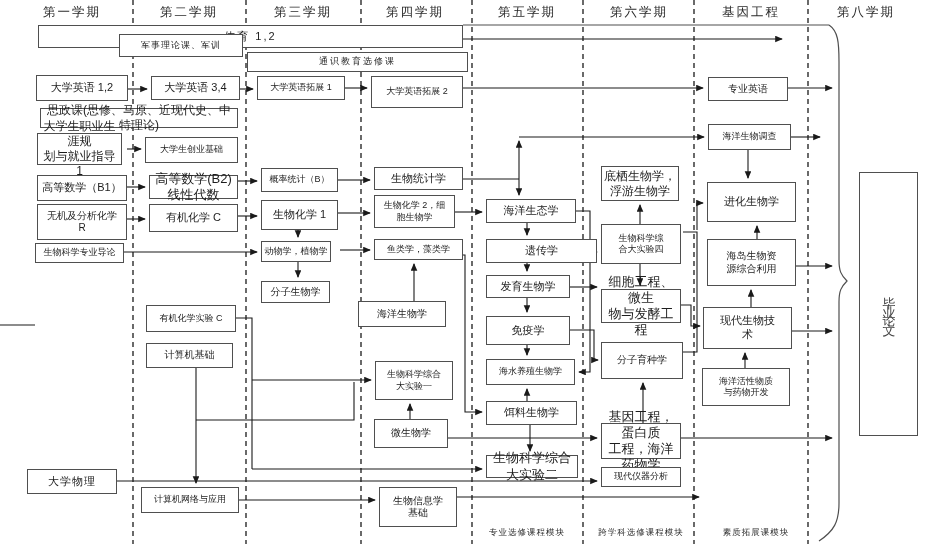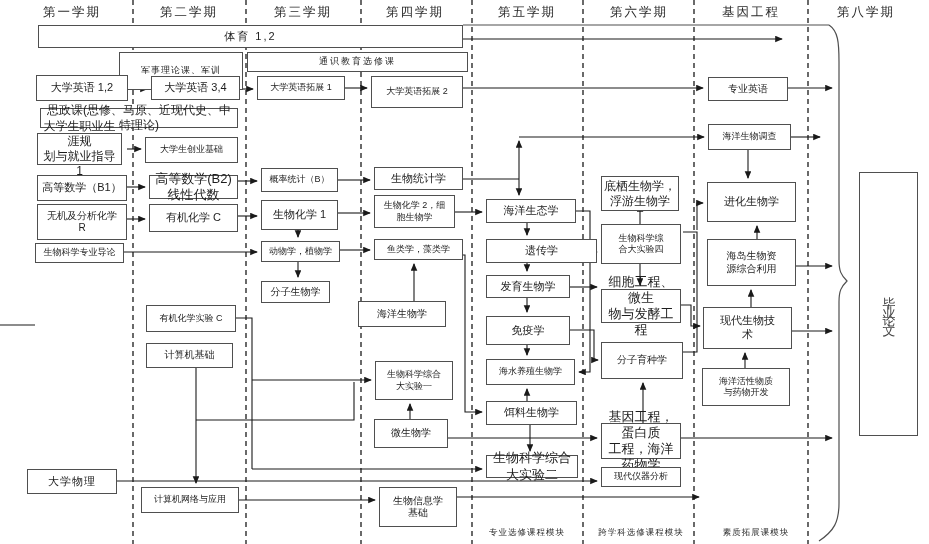--- a/index.html
+++ b/index.html
@@ -125,21 +125,21 @@
       <polyline points="681,305 691,305 691,326 700,326"></polyline>
       <line x1="757" y1="239" x2="757" y2="226"></line>
       <line x1="751" y1="307" x2="751" y2="290"></line>
       <line x1="745" y1="368" x2="745" y2="353"></line>
       <line x1="796" y1="266" x2="832" y2="266"></line>
       <line x1="792" y1="331" x2="832" y2="331"></line>
     </g>
   </svg>
 
   <div class="box f11 sp2" style="left:38px;top:25px;width:425px;height:23px">体育 1,2</div>
-  <div class="box f9 sp1" style="left:119px;top:52px;width:124px;height:38px">军事理论课、军训</div>
+  <div class="box f9 sp1" style="left:119px;top:34px;width:124px;height:23px">军事理论课、军训</div>
   <div class="box f9 sp2" style="left:247px;top:52px;width:221px;height:20px">通识教育选修课</div>
 
   <div class="box f11" style="left:36px;top:75px;width:92px;height:26px">大学英语 1,2</div>
   <div class="box f8" style="left:40px;top:108px;width:198px;height:20px">思政课(思修、马原、近现代史、中特理论)</div>
   <div class="box f8" style="left:37px;top:133px;width:85px;height:32px">大学生职业生涯规
 划与就业指导 1</div>
   <div class="box f11" style="left:37px;top:175px;width:90px;height:26px">高等数学（B1）</div>
   <div class="box" style="left:37px;top:204px;width:90px;height:36px">无机及分析化学
 R</div>
   <div class="box f9" style="left:35px;top:243px;width:89px;height:20px">生物科学专业导论</div>
@@ -149,21 +149,21 @@
   <div class="box f9" style="left:145px;top:137px;width:93px;height:26px">大学生创业基础</div>
   <div class="box f7" style="left:149px;top:175px;width:89px;height:24px">高等数学(B2)线性代数</div>
   <div class="box f11" style="left:149px;top:204px;width:89px;height:28px">有机化学 C</div>
   <div class="box f9" style="left:146px;top:305px;width:90px;height:27px">有机化学实验 C</div>
   <div class="box" style="left:146px;top:343px;width:87px;height:25px">计算机基础</div>
   <div class="box f9" style="left:141px;top:487px;width:98px;height:26px">计算机网络与应用</div>
 
   <div class="box f9" style="left:257px;top:76px;width:88px;height:24px">大学英语拓展 1</div>
   <div class="box f9" style="left:261px;top:168px;width:77px;height:24px">概率统计（B）</div>
   <div class="box f11" style="left:261px;top:200px;width:77px;height:30px">生物化学 1</div>
-  <div class="box f9" style="left:261px;top:241px;width:79px;height:21px">动物学，植物学</div>
+  <div class="box f9" style="left:261px;top:241px;width:70px;height:21px">动物学，植物学</div>
   <div class="box" style="left:261px;top:281px;width:69px;height:22px">分子生物学</div>
 
   <div class="box f9" style="left:371px;top:76px;width:92px;height:32px">大学英语拓展 2</div>
   <div class="box f11" style="left:374px;top:167px;width:89px;height:23px">生物统计学</div>
   <div class="box f9" style="left:374px;top:195px;width:81px;height:33px">生物化学 2，细
 胞生物学</div>
   <div class="box f9" style="left:374px;top:239px;width:89px;height:21px">鱼类学，藻类学</div>
   <div class="box" style="left:358px;top:301px;width:88px;height:26px">海洋生物学</div>
   <div class="box f9" style="left:375px;top:361px;width:78px;height:39px">生物科学综合
 大实验一</div>
@@ -172,21 +172,21 @@
 基础</div>
 
   <div class="box f11" style="left:486px;top:199px;width:90px;height:24px">海洋生态学</div>
   <div class="box f11" style="left:486px;top:239px;width:111px;height:24px">遗传学</div>
   <div class="box f11" style="left:486px;top:275px;width:84px;height:23px">发育生物学</div>
   <div class="box f12" style="left:486px;top:316px;width:84px;height:29px">免疫学</div>
   <div class="box f9" style="left:486px;top:359px;width:89px;height:26px">海水养殖生物学</div>
   <div class="box f11" style="left:486px;top:401px;width:91px;height:24px">饵料生物学</div>
   <div class="box f7" style="left:486px;top:455px;width:92px;height:23px">生物科学综合大实验二</div>
 
-  <div class="box f8" style="left:601px;top:176px;width:78px;height:35px">底栖生物学，
+  <div class="box f8" style="left:601px;top:166px;width:78px;height:35px">底栖生物学，
 浮游生物学</div>
   <div class="box f9" style="left:601px;top:224px;width:80px;height:40px">生物科学综
 合大实验四</div>
   <div class="box f7" style="left:601px;top:289px;width:80px;height:34px">细胞工程、微生
 物与发酵工程</div>
   <div class="box" style="left:601px;top:342px;width:82px;height:37px">分子育种学</div>
   <div class="box f7" style="left:601px;top:423px;width:80px;height:36px">基因工程，蛋白质
 工程，海洋药物学</div>
   <div class="box f9" style="left:601px;top:467px;width:80px;height:20px">现代仪器分析</div>
 

